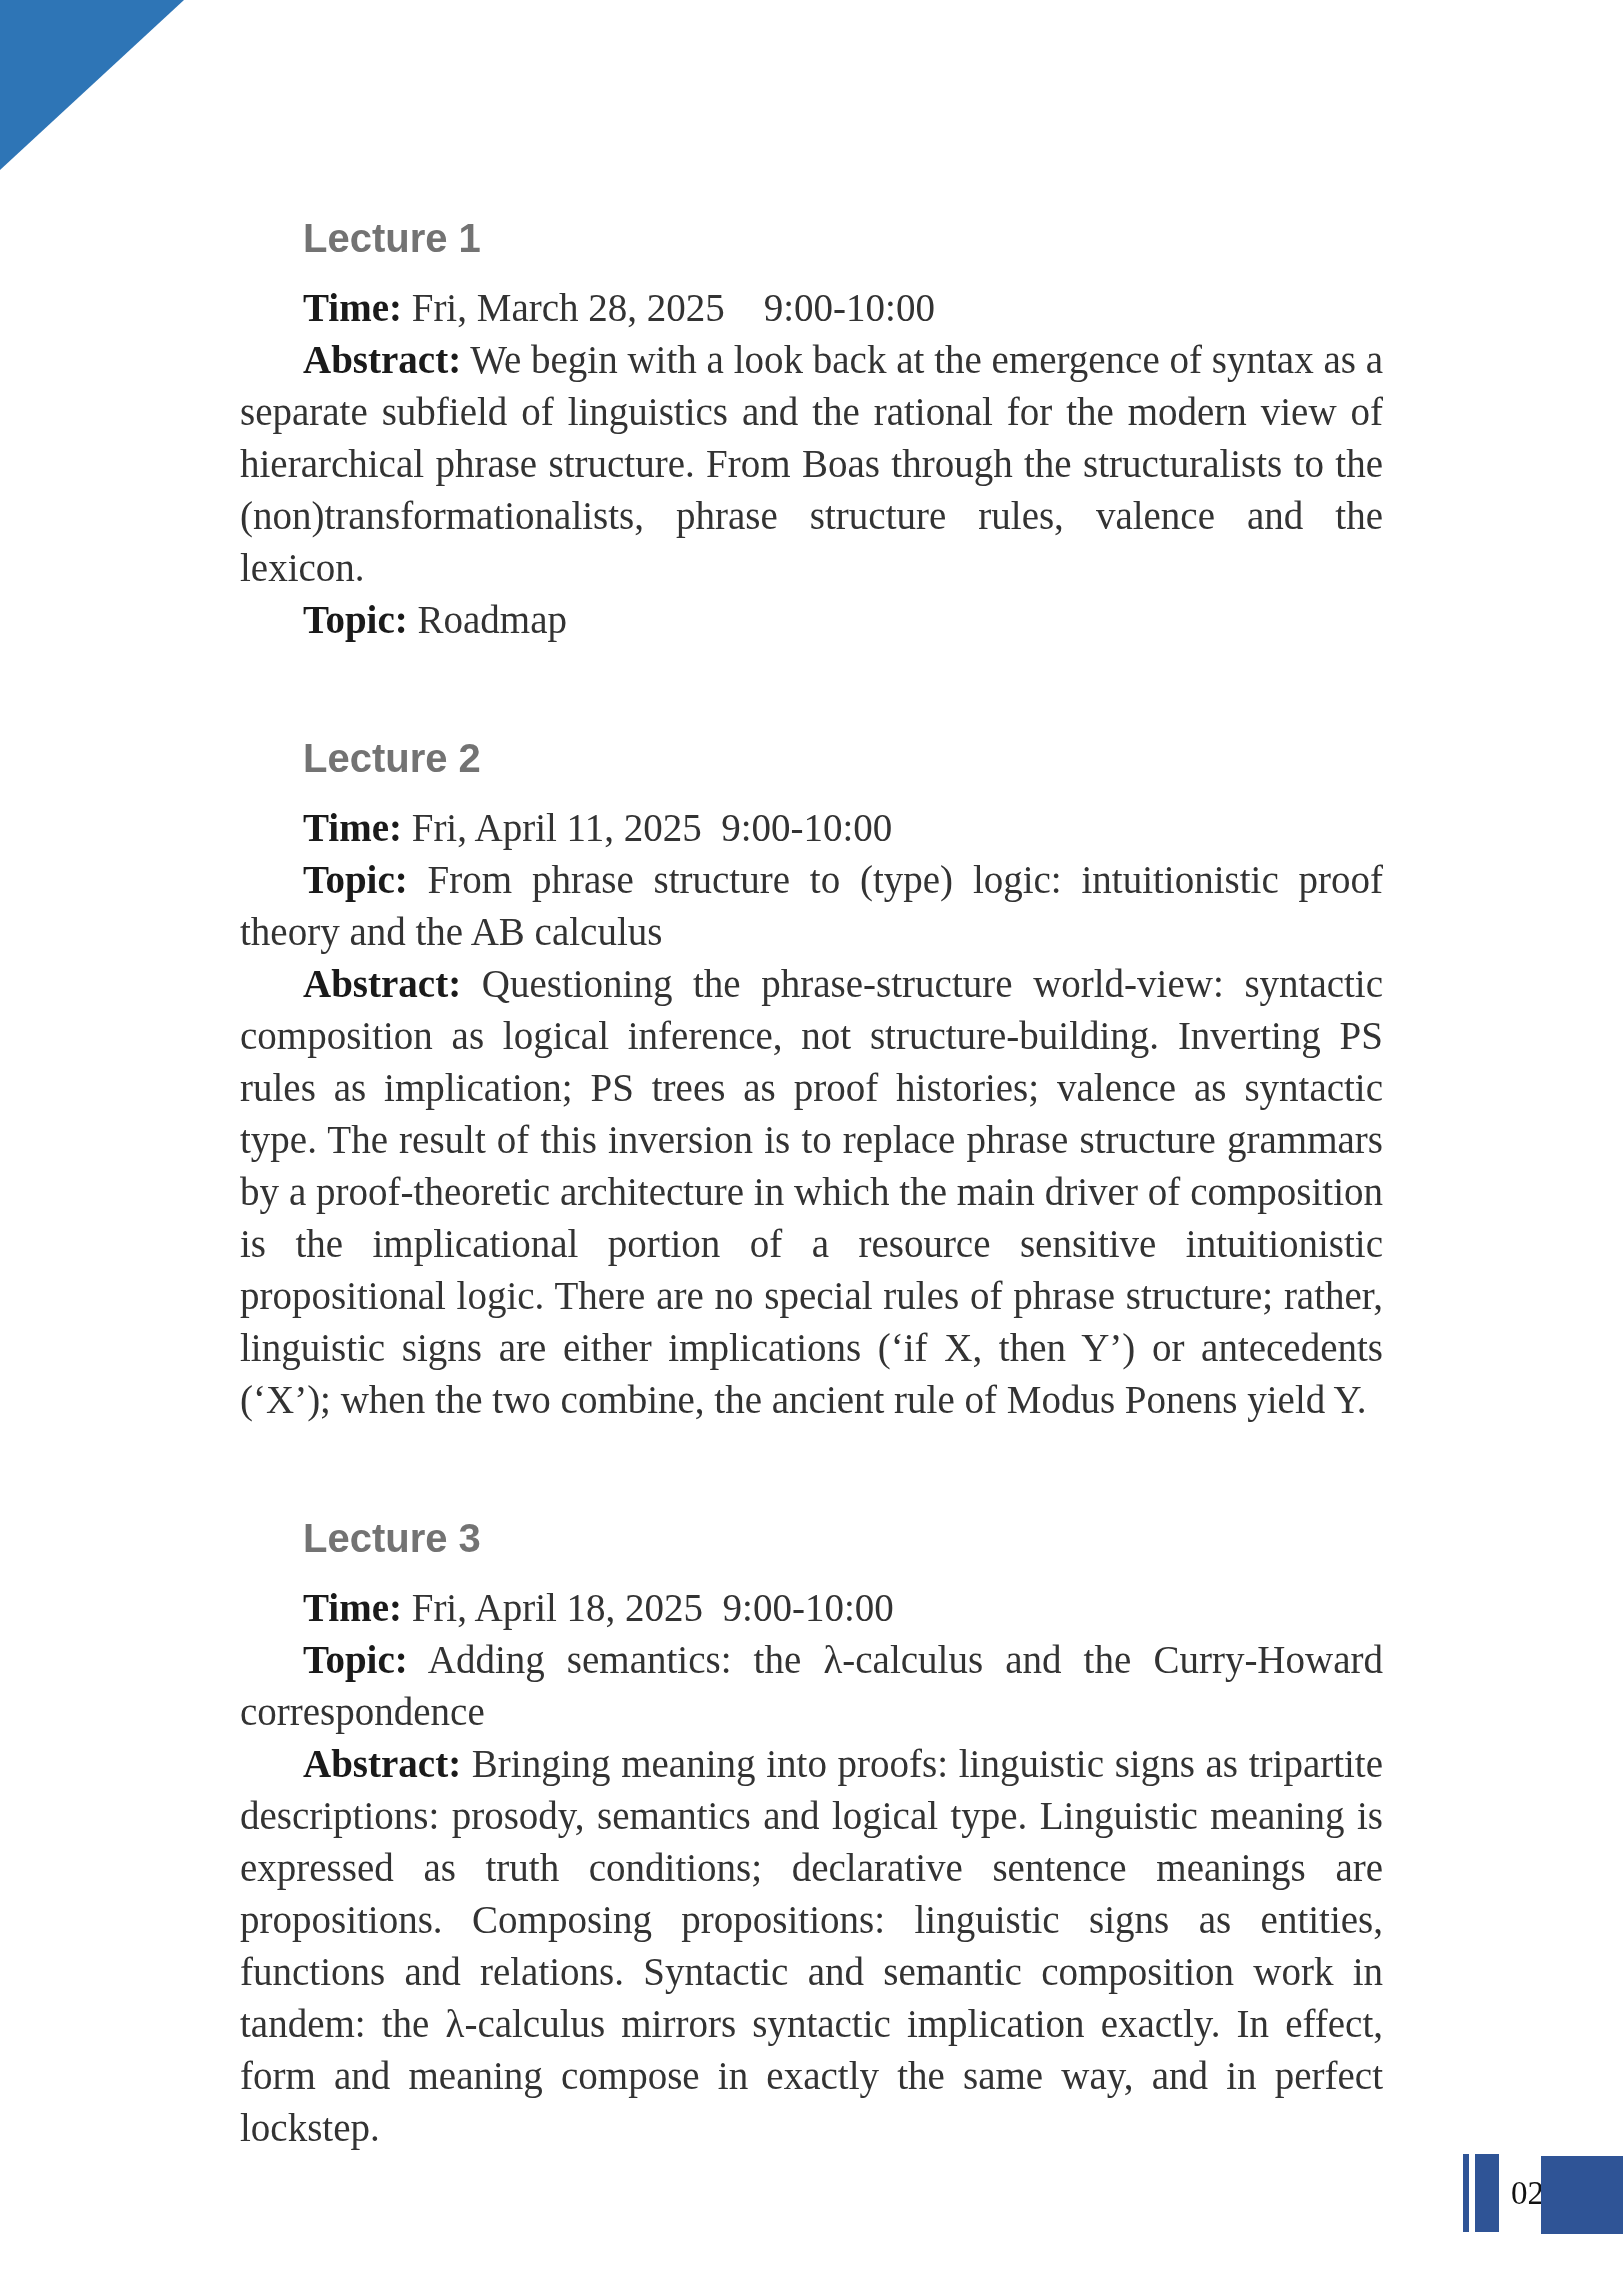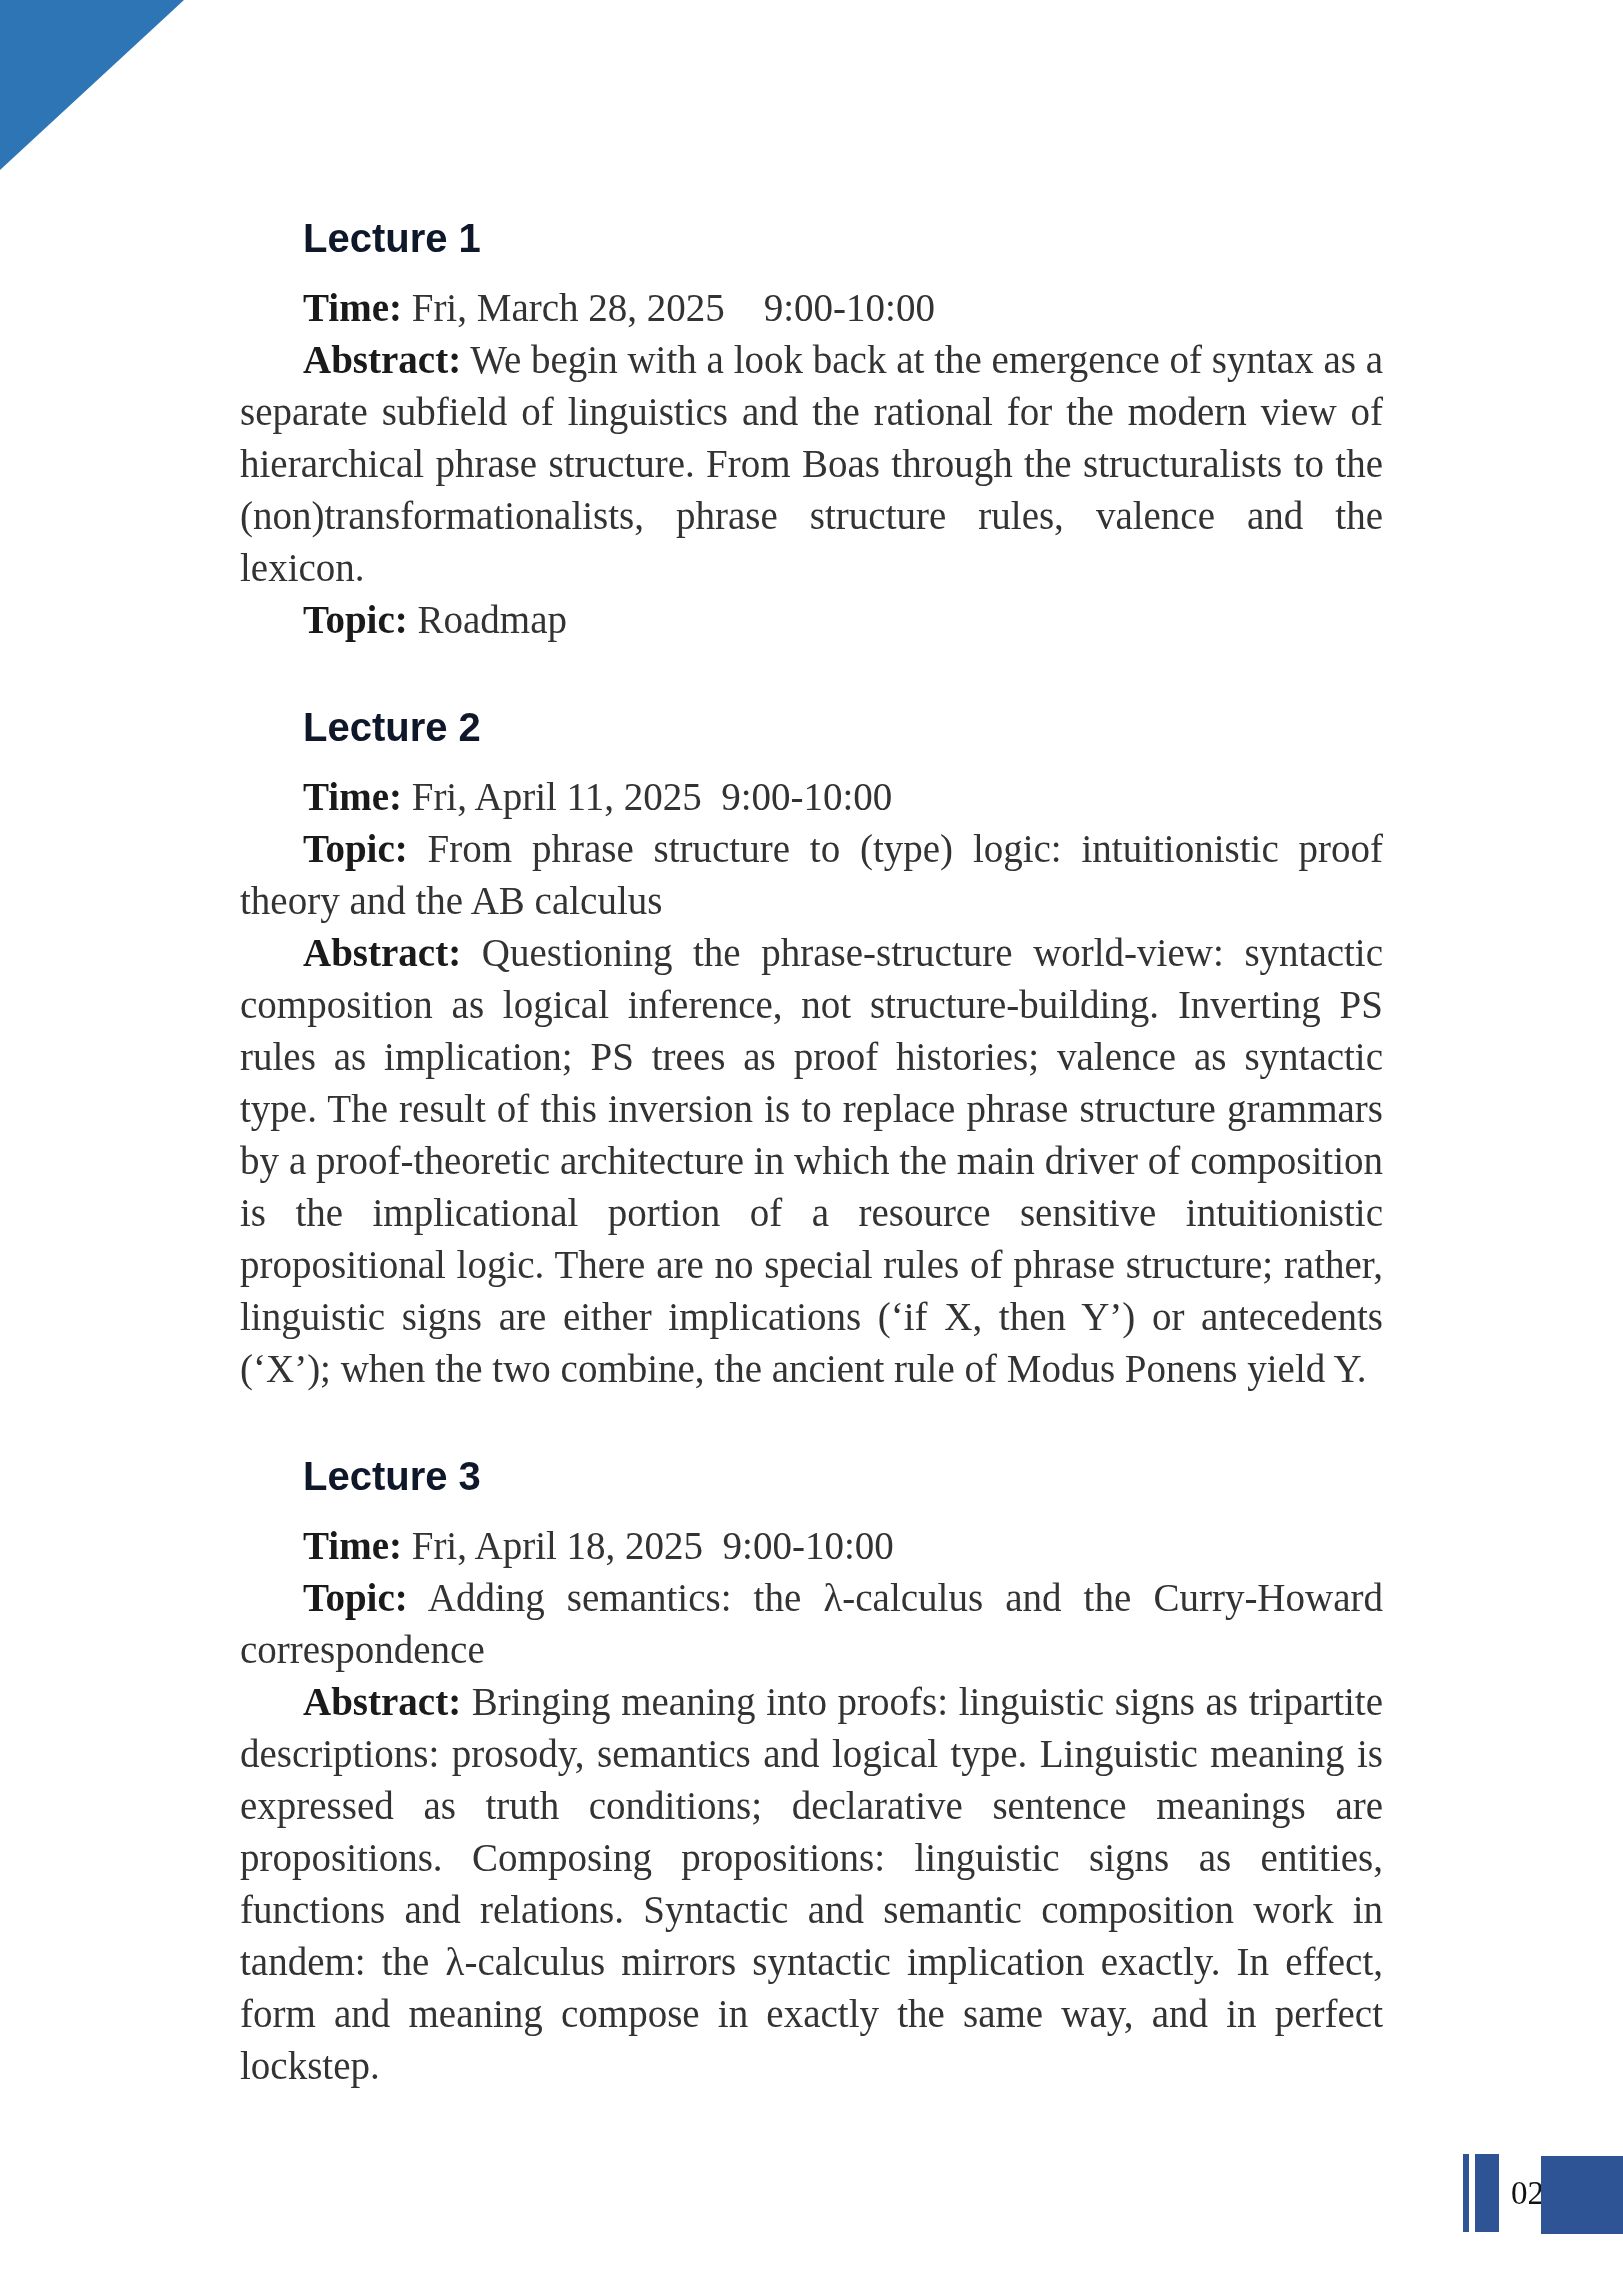--- a/index.html
+++ b/index.html
@@ -25,28 +25,28 @@
 
   
   .content {
     position: absolute;
     left: 240px;
     top: 0;
     width: 1143px;
     padding-top: 216px;
   }
 
-  .lecture-section + .lecture-section { margin-top: 59px; }
+  .lecture-section + .lecture-section { margin-top: 90px; }
 
   .lecture-title {
     font-family: "Liberation Sans", sans-serif;
     font-weight: bold;
     font-size: 40px;
     line-height: 44px;
-    color: #0f172a;
+    color: #737373;
     margin: 0 0 22px 0;
     text-indent: 63px;
   }
 
   .meta {
     margin: 0;
     font-size: 39px;
     line-height: 52px;
     color: #333333;
     text-align: justify;

